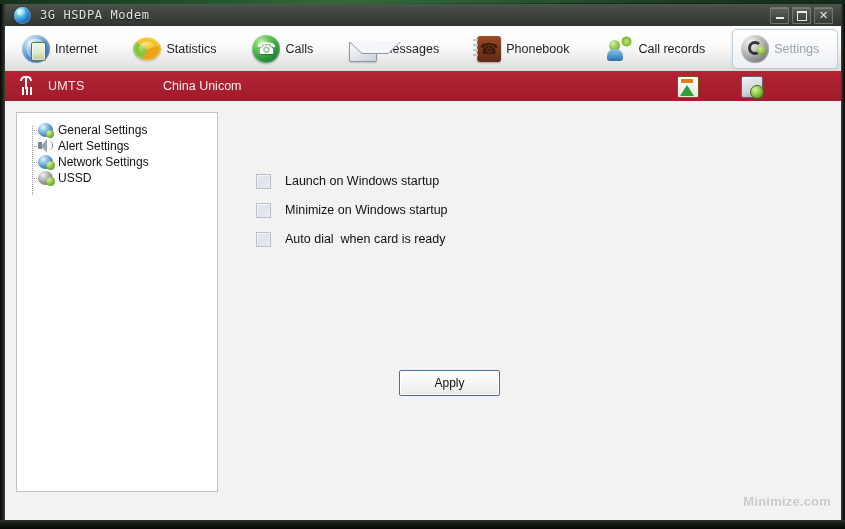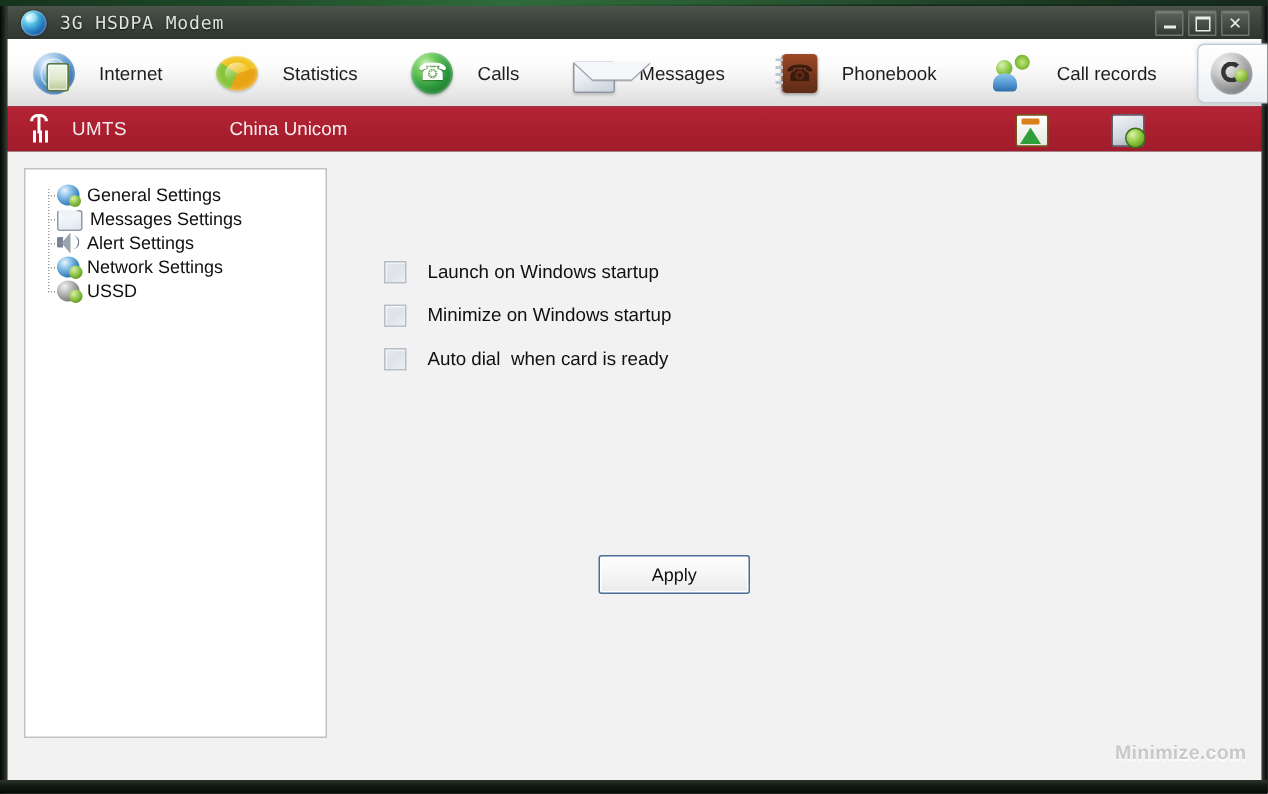--- a/index.html
+++ b/index.html
@@ -93,21 +93,21 @@
     padding: 0 4px 0 4px; margin-left: 8px;
     border: 1px solid transparent; border-radius: 5px;
     cursor: default;
   }
   .tb-item.active {
     border-color: #c3cdd6;
     background: linear-gradient(180deg,#ffffff 0%,#f6f8fa 50%,#eaeff3 100%);
     box-shadow: 0 0 3px rgba(140,160,180,.35);
   }
   .tb-label {
-    font-size: 12.5px; color: #1d1d1d; margin: 0 14px 0 16px; white-space: nowrap;
+    font-size: 12.5px; color: #1d1d1d; margin: 0 14px 0 5px; white-space: nowrap;
   }
   .tb-item.active .tb-label { color: #9aa2a8; }
   .tb-ico { width: 28px; height: 28px; position: relative; flex: none; margin-left: 4px; }
 
   
   .ico-internet {
     border-radius: 50%;
     background: radial-gradient(circle at 34% 28%, #eaf4ff 0%, #bcd8f0 18%, #5d9bd0 48%, #2d64a8 78%, #1b3f72 100%);
     box-shadow: inset 0 0 3px rgba(255,255,255,.6);
   }
@@ -225,21 +225,21 @@
   }
   .redbar-bars {
     position:absolute; left:2px; bottom:0; width:12px; height:8px;
     background:
       linear-gradient(90deg,#fff 0 2px,transparent 2px 4px,#fff 4px 6px,transparent 6px 8px,#fff 8px 10px,transparent 10px 12px);
   }
   .redbar-mode {
     color:#f4e9ea; font-size:12.5px; margin-left: 14px; letter-spacing:.3px;
   }
   .redbar-carrier {
-    color:#f6edee; font-size:12.5px; position:absolute; left:148px;
+    color:#f6edee; font-size:12.5px; position:absolute; left:158px;
   }
   .redbar-icons { position:absolute; right:78px; top:5px; display:flex; gap:42px; align-items:center; }
   .rb-ico { width:20px; height:20px; position:relative; }
   .rb-ico-signal {
     background: linear-gradient(180deg,#fff 0%,#e8e8e0 100%);
     border:1px solid #6b5a18; border-radius:2px;
   }
   .rb-ico-signal:after {
     content:""; position:absolute; left:2px; bottom:1px;
     border-left:7px solid transparent; border-right:7px solid transparent;
@@ -455,24 +455,20 @@
 
     <div class="tree-panel">
       <div class="tree">
         <div class="tree-vline"></div>
 
         <div class="tree-item">
           <span class="tree-ico ti-general"></span>
           <span class="tree-label">General Settings</span>
         </div>
 
-        <div class="tree-item">
-          <span class="tree-ico ti-messages"></span>
-          <span class="tree-label">Messages Settings</span>
-        </div>
 
         <div class="tree-item">
           <span class="tree-ico ti-alert">
               <i class="wave"></i>
             </span>
           <span class="tree-label">Alert Settings</span>
         </div>
 
         <div class="tree-item">
           <span class="tree-ico ti-network"></span>

